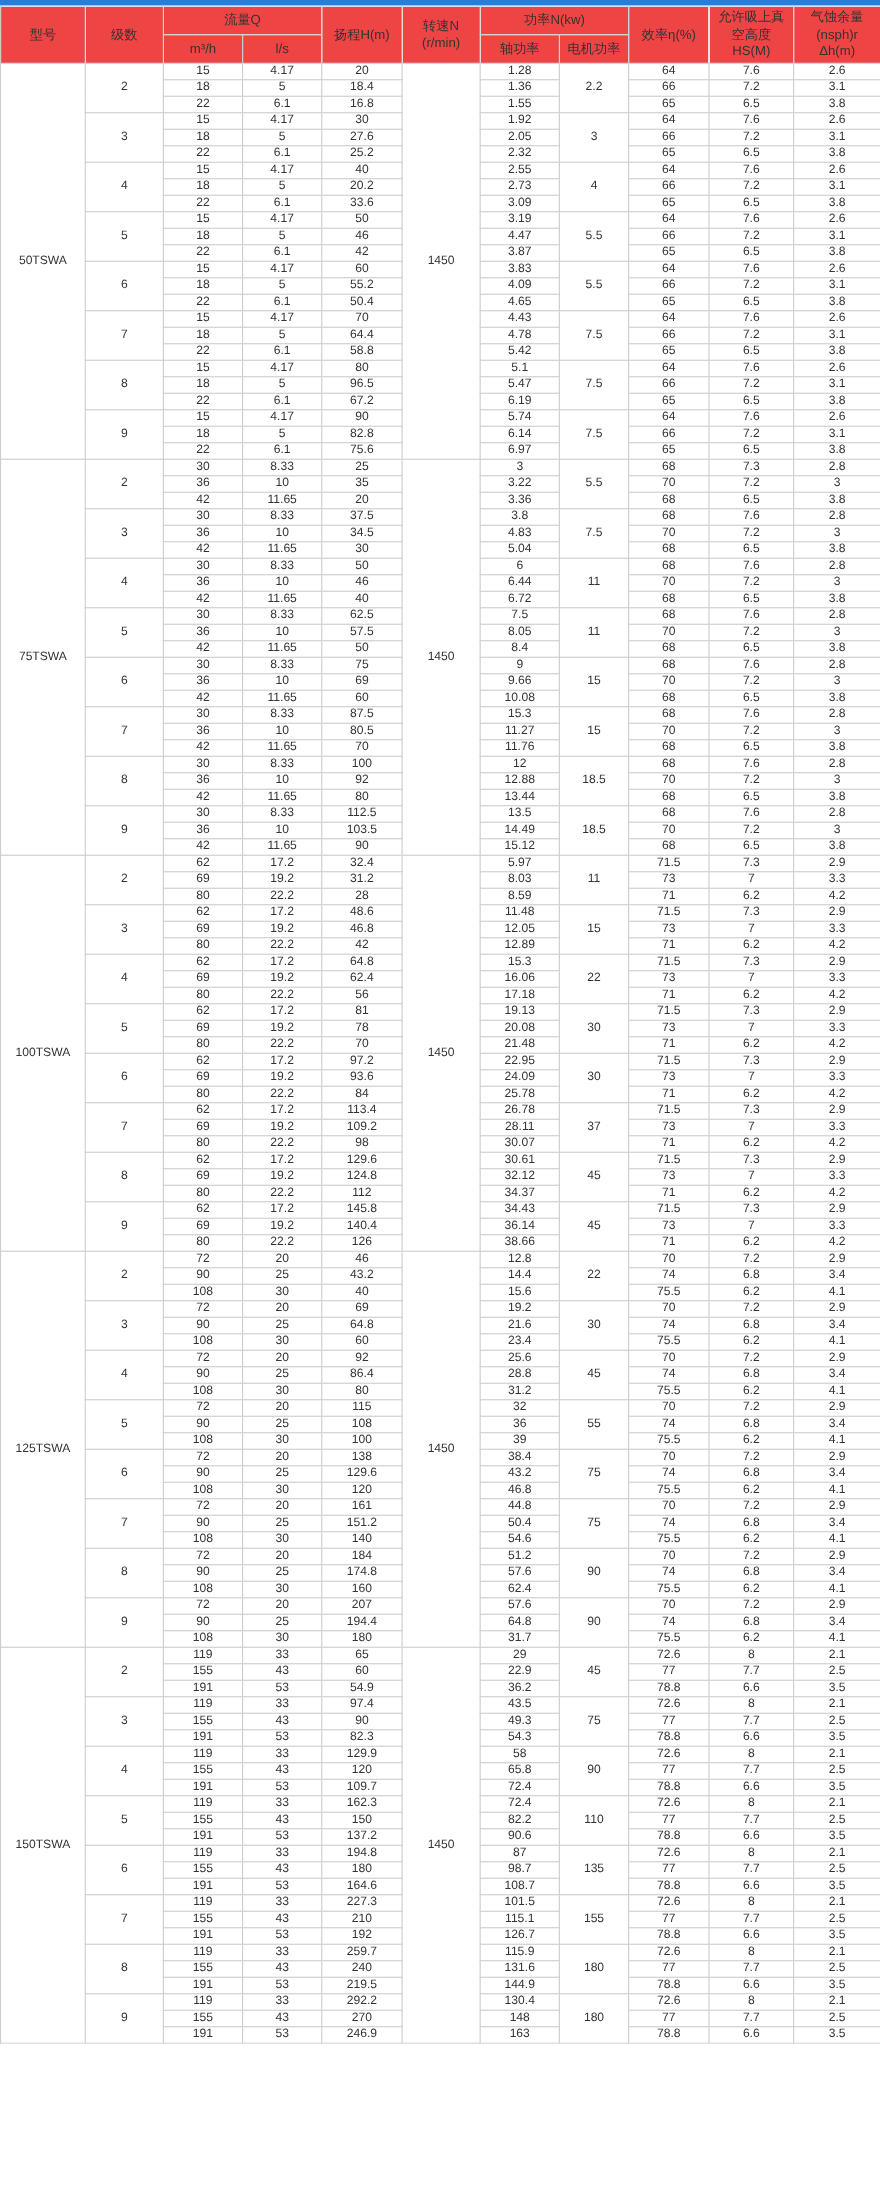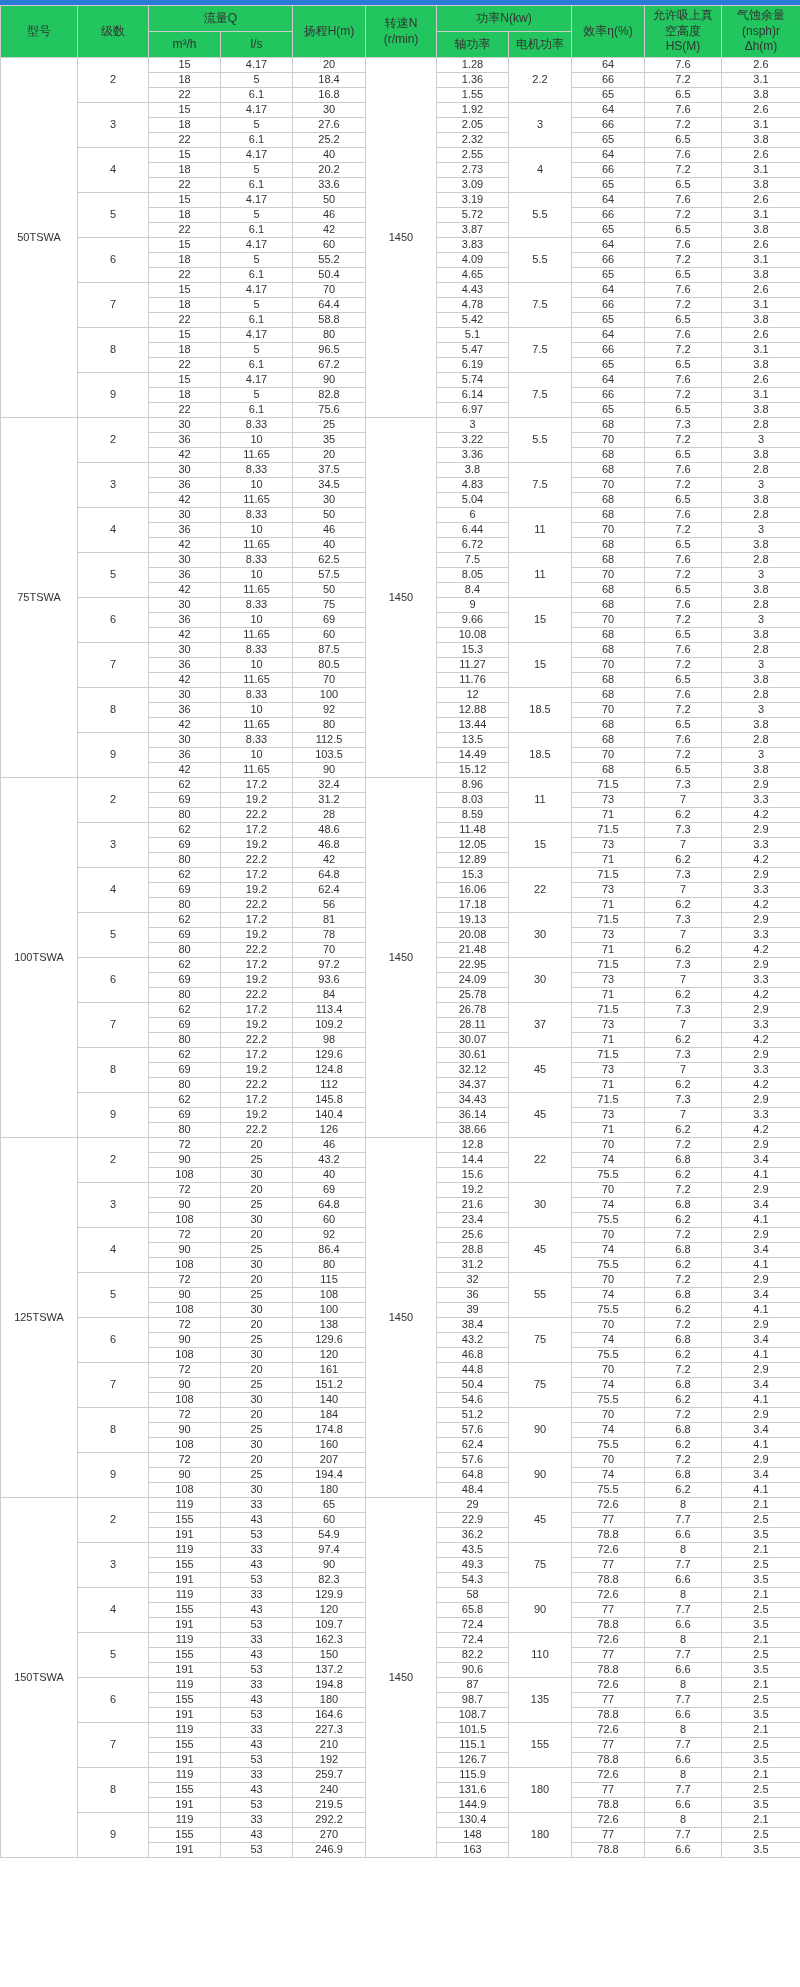--- a/index.html
+++ b/index.html
@@ -26,21 +26,21 @@
     vertical-align: middle;
     overflow: hidden;
   }
   table.spec thead th {
     font-weight: normal;
     font-size: 12px;
     line-height: 1.3;
     height: 26px;
     padding: 2px 1px;
     white-space: pre-line;
-    background: #22c55e;
+    background: #ef4444;
   }
   table.spec tbody td {
     font-size: 11px;
     height: 15px;
     padding: 0;
     line-height: 1.2;
     white-space: nowrap;
   }
 </style>
 </head>
@@ -184,21 +184,21 @@
         <td>3.19</td>
         <td rowspan="3">5.5</td>
         <td>64</td>
         <td>7.6</td>
         <td>2.6</td>
       </tr>
       <tr>
         <td>18</td>
         <td>5</td>
         <td>46</td>
-        <td>5.72</td>
+        <td>4.47</td>
         <td>66</td>
         <td>7.2</td>
         <td>3.1</td>
       </tr>
       <tr>
         <td>22</td>
         <td>6.1</td>
         <td>42</td>
         <td>3.87</td>
         <td>65</td>
@@ -555,21 +555,21 @@
         <td>6.5</td>
         <td>3.8</td>
       </tr>
       <tr>
         <td rowspan="24">100TSWA</td>
         <td rowspan="3">2</td>
         <td>62</td>
         <td>17.2</td>
         <td>32.4</td>
         <td rowspan="24">1450</td>
-        <td>8.96</td>
+        <td>5.97</td>
         <td rowspan="3">11</td>
         <td>71.5</td>
         <td>7.3</td>
         <td>2.9</td>
       </tr>
       <tr>
         <td>69</td>
         <td>19.2</td>
         <td>31.2</td>
         <td>8.03</td>
@@ -1011,21 +1011,21 @@
         <td>194.4</td>
         <td>64.8</td>
         <td>74</td>
         <td>6.8</td>
         <td>3.4</td>
       </tr>
       <tr>
         <td>108</td>
         <td>30</td>
         <td>180</td>
-        <td>48.4</td>
+        <td>31.7</td>
         <td>75.5</td>
         <td>6.2</td>
         <td>4.1</td>
       </tr>
       <tr>
         <td rowspan="24">150TSWA</td>
         <td rowspan="3">2</td>
         <td>119</td>
         <td>33</td>
         <td>65</td>

